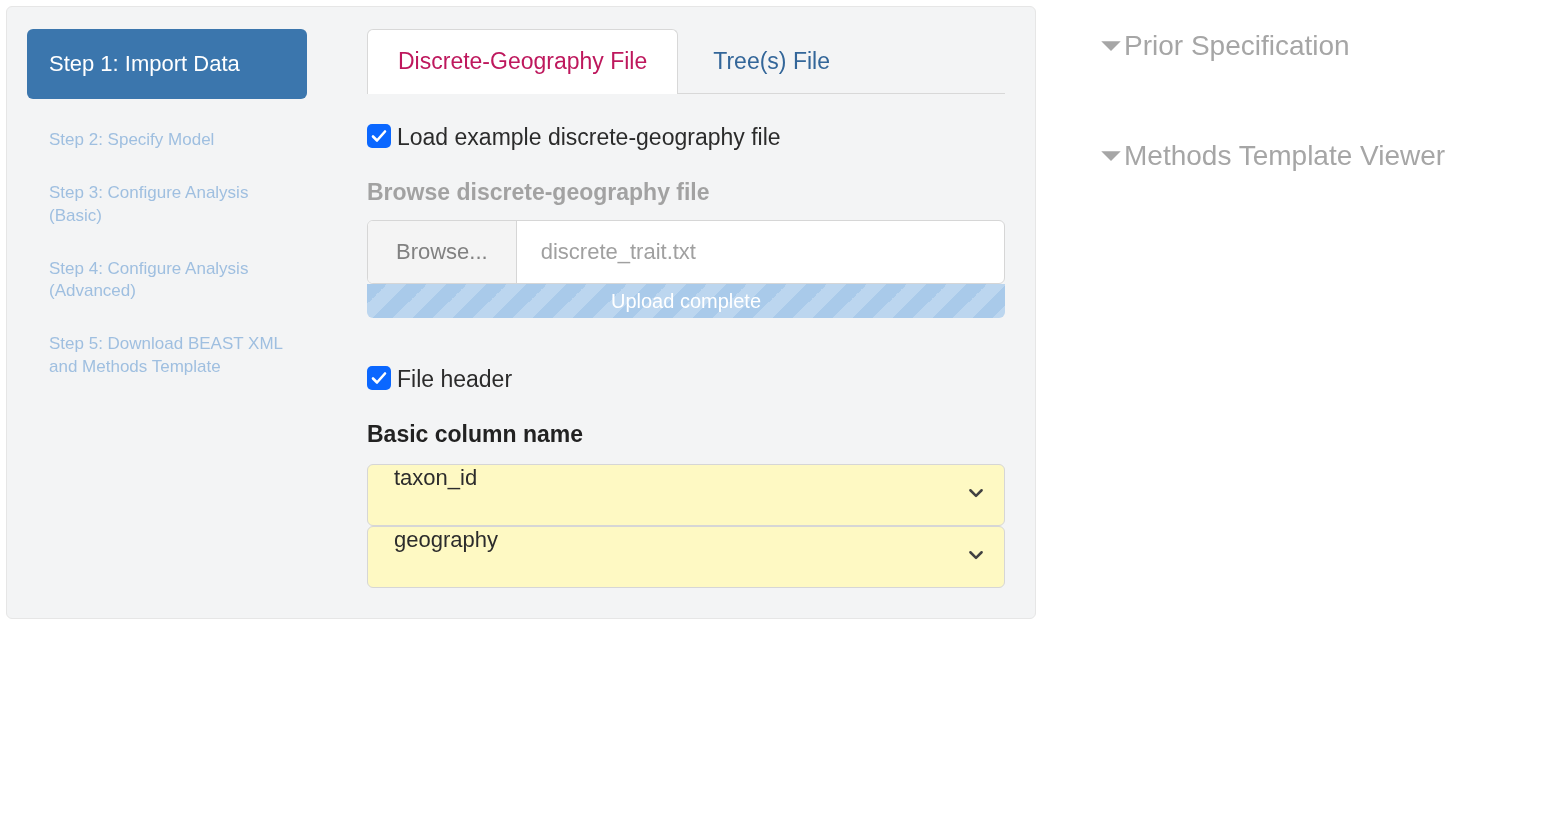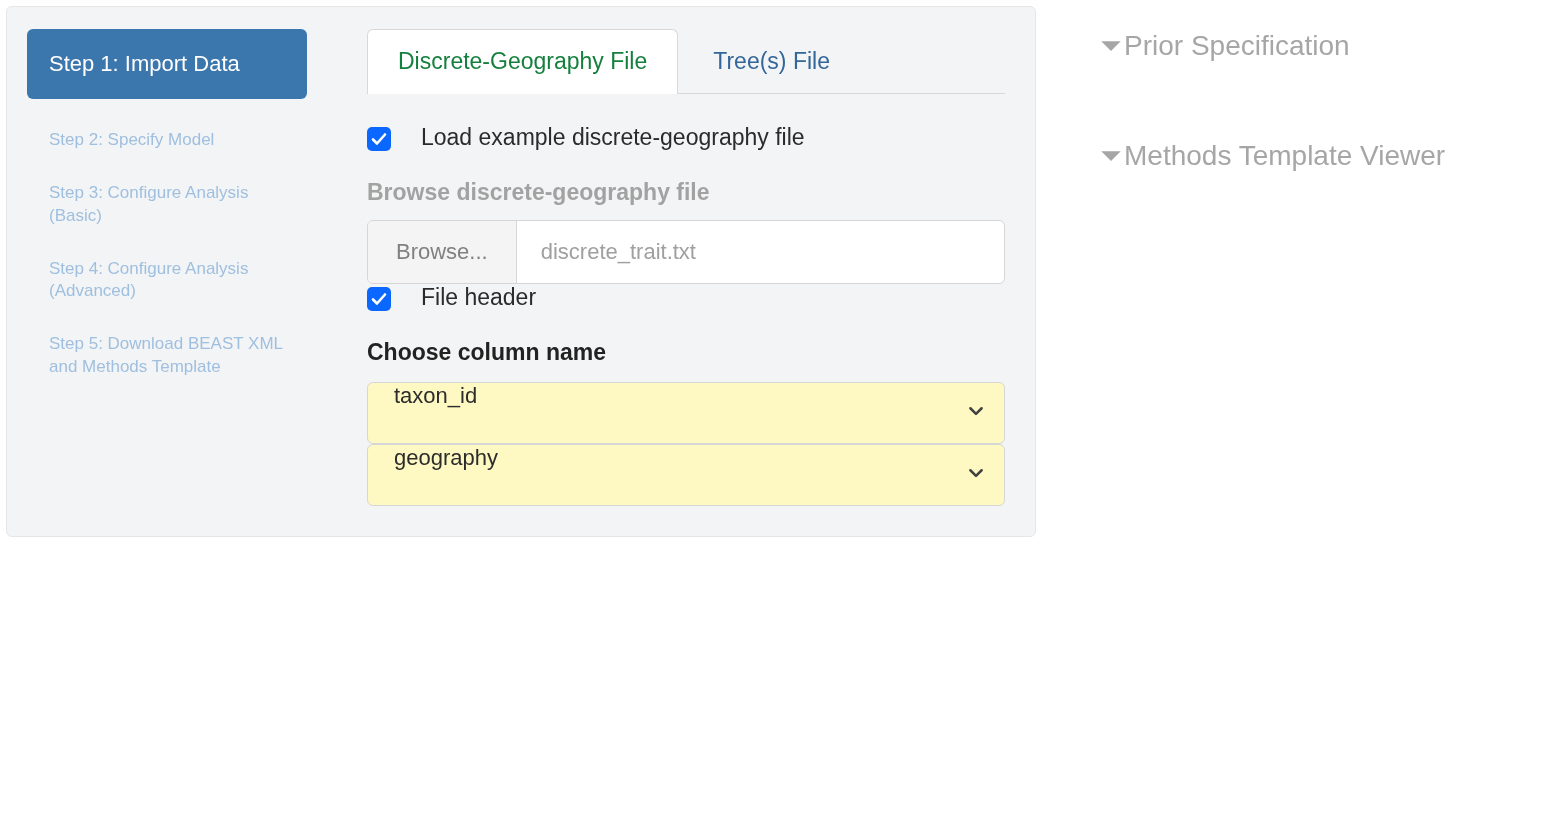--- a/index.html
+++ b/index.html
@@ -64,35 +64,35 @@
     border: 1px solid transparent;
     border-bottom: none;
     border-top-left-radius: 6px;
     border-top-right-radius: 6px;
     cursor: pointer;
     position: relative;
   }
   .tab.active {
     background: #ffffff;
     border-color: #d8d8d8;
-    color: #15803d;
+    color: #be185d;
     margin-bottom: -1px;
   }
   .tab.inactive {
     color: #336699;
     padding-left: 34px;
     padding-right: 34px;
   }
   .form-area {
     padding-top: 30px;
   }
   .check-row {
     display: flex;
-    align-items: flex-end;
-    gap: 30px;
+    align-items: flex-start;
+    gap: 6px;
     margin-bottom: 28px;
   }
   .checkbox {
     width: 24px;
     height: 24px;
     border-radius: 5px;
     background: #0a67ff;
     display: flex;
     align-items: center;
     justify-content: center;
@@ -256,31 +256,34 @@
         </div>
 
         <div class="section-label">Browse discrete-geography file</div>
 
         <div class="file-row">
           <div class="browse-btn">
             <span>Browse...</span>
           </div>
           <div class="file-name">discrete_trait.txt</div>
         </div>
+        <div class="progress-bar">
+          <span>Upload complete</span>
+        </div>
 
         <div class="check-row">
           <div class="checkbox">
             <svg viewBox="0 0 16 16">
                 <path d="M2 8.5 L6 12.5 L14 3.5" stroke="#ffffff" stroke-width="2.6" fill="none" stroke-linecap="round" stroke-linejoin="round"></path>
               </svg>
           </div>
           <span class="check-label">File header</span>
         </div>
 
-        <div class="bold-label">Choose column name</div>
+        <div class="bold-label">Basic column name</div>
         <div class="select-wrap">
           <div class="select">
             <span>taxon_id</span>
           </div>
           <span class="chevron">
             <svg viewBox="0 0 16 16">
                 <path d="M3 6 L8 11 L13 6" stroke="#414141" stroke-width="2.2" fill="none" stroke-linecap="round" stroke-linejoin="round"></path>
               </svg>
           </span>
         </div>

